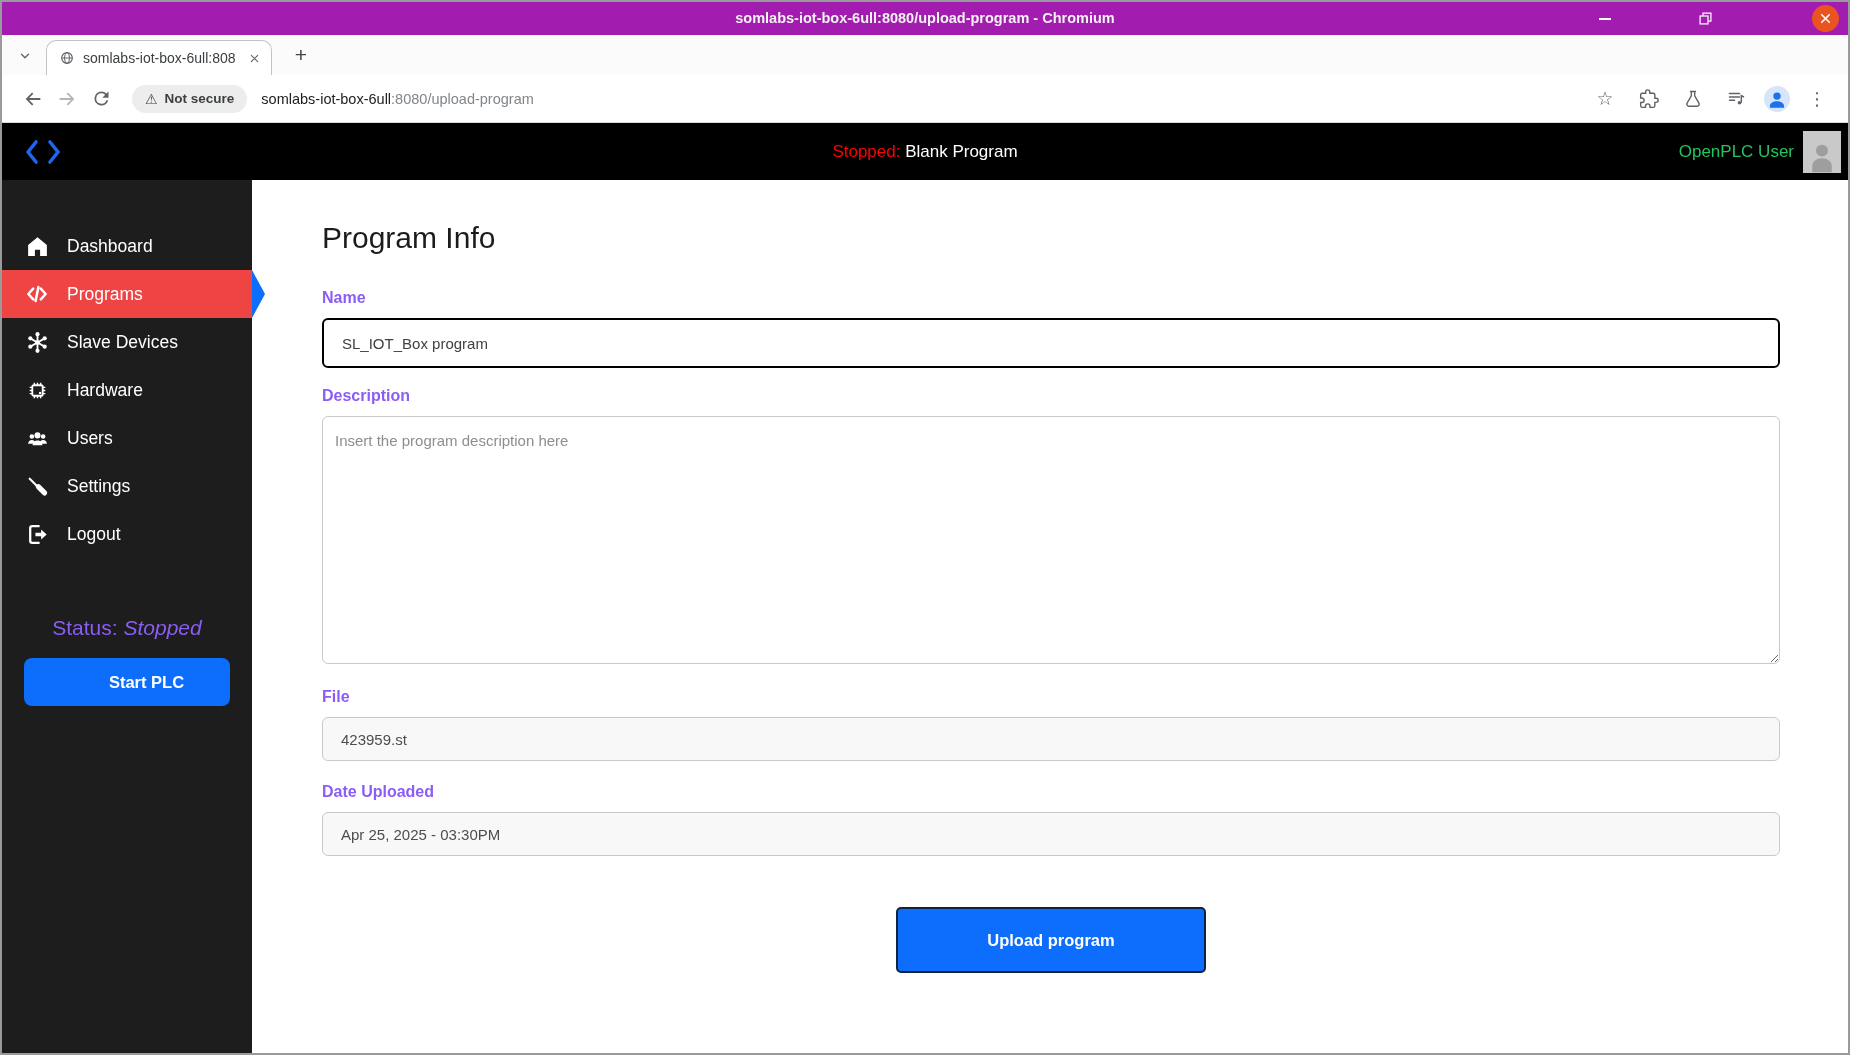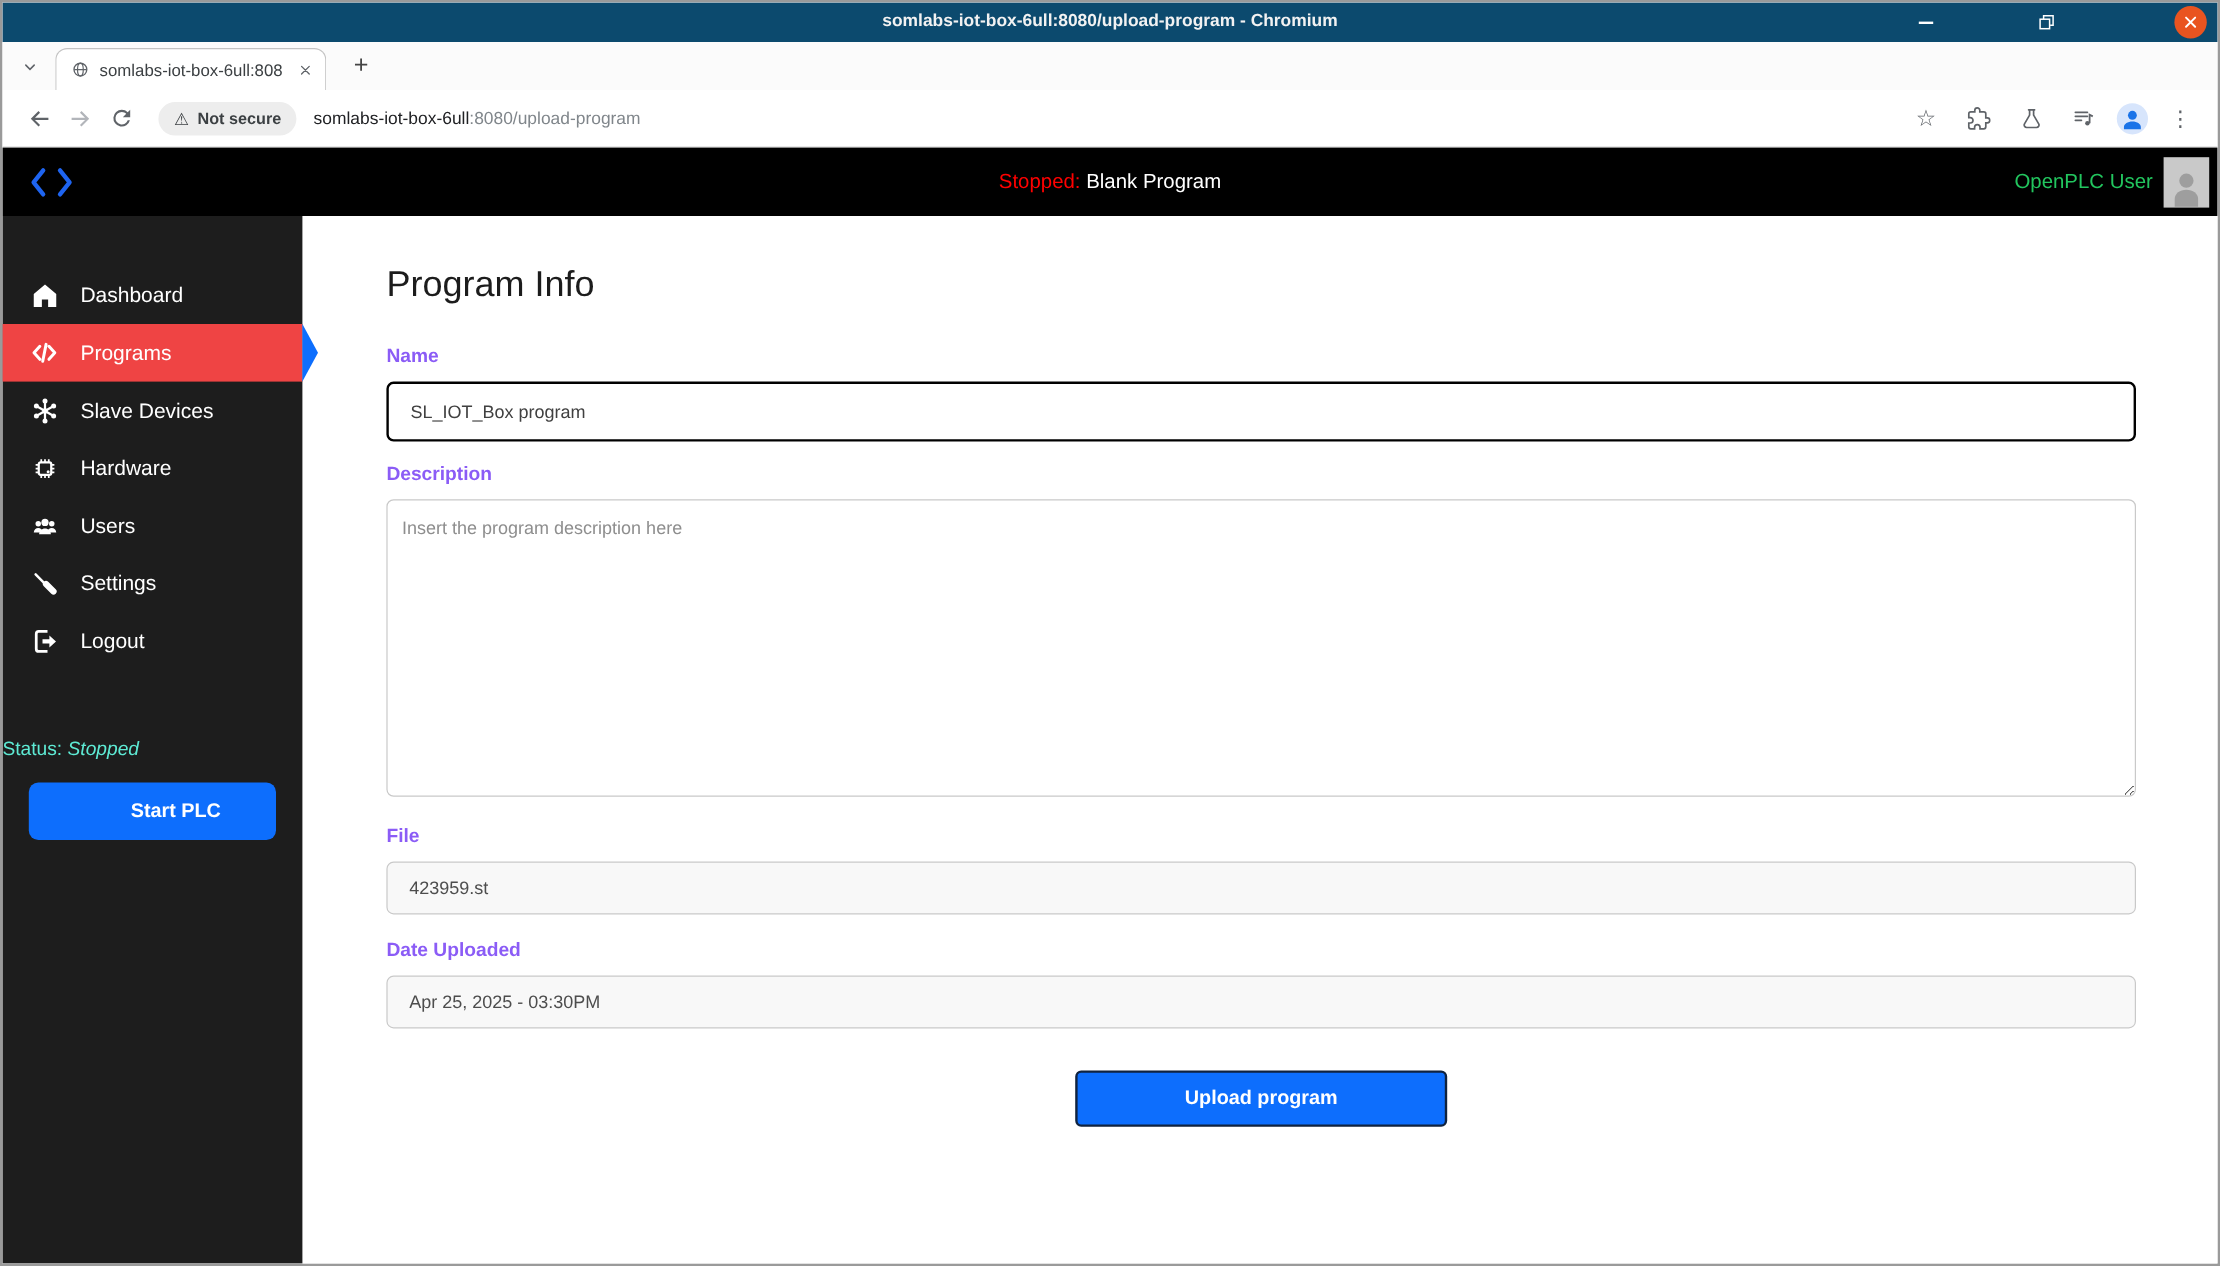--- a/index.html
+++ b/index.html
@@ -1,21 +1,21 @@
 <!DOCTYPE html>
 <html><head>
 <meta charset="utf-8">
 <style>
   * { margin:0; padding:0; box-sizing:border-box; }
   body { font-family:"Liberation Sans", sans-serif; background:#555; }
   .window { position:relative; width:1850px; height:1055px; background:#fff;
             border:2px solid #9a9a9a; display:flex; flex-direction:column; overflow:hidden; }
 
   
-  .titlebar { height:33px; background:#0c4a6e; position:relative; flex:0 0 auto; }
+  .titlebar { height:33px; background:#a21caf; position:relative; flex:0 0 auto; }
   .titlebar .title { position:absolute; left:0; right:0; top:0; height:33px; line-height:33px;
                      text-align:center; color:#f2f2f2; font-size:14.5px; font-weight:bold; }
   .win-btn { position:absolute; top:0; height:33px; display:flex; align-items:center; justify-content:center; width:30px; cursor:default; }
   .btn-min { right:228px; }
   .btn-min .bar { width:12px; height:2px; background:#fff; }
   .btn-restore { right:128px; }
   .btn-close { right:6px; width:33px; }
   .close-circle { width:27px; height:27px; border-radius:50%; background:#e95420;
                   display:flex; align-items:center; justify-content:center; }
 
@@ -58,38 +58,38 @@
 
   
   .appbody { flex:1; display:flex; min-height:0; }
   .sidebar { width:250px; background:#1d1d1d; flex:0 0 auto; padding-top:42px; position:relative; z-index:2; }
   .nav-item { position:relative; height:48px; display:flex; align-items:center; gap:15px; padding-left:20px;
               color:#fff; font-size:17.5px; cursor:pointer; }
   .nav-item .ico { width:30px; display:flex; justify-content:center; }
   .nav-item.active { background:#ef4444; }
   .nav-item.active::after { content:''; position:absolute; right:-13px; top:50%; transform:translateY(-50%);
               border-top:24px solid transparent; border-bottom:24px solid transparent; border-left:13px solid #0d6efd; }
-  .plc-status { margin-top:58px; text-align:left; color:#5eead4; font-size:16px; }
+  .plc-status { margin-top:58px; text-align:center; color:#8b5cf6; font-size:21px; }
   .plc-status .st-val { font-style:italic; }
   .start-btn { display:block; margin:18px auto 0; width:206px; height:48px; background:#0d6efd; color:#fff;
                border:none; border-radius:8px; font-size:16.5px; font-weight:bold; font-family:inherit; cursor:pointer;padding-left:39px; }
 
   main { flex:1; background:#fff; padding:41px 68px 0 70px; overflow:hidden; }
   .page-title { font-size:30px; font-weight:400; color:#1c1c1c; }
   .fld-label { display:block; font-size:16px; font-weight:bold; color:#8b5cf6; margin-top:34px; margin-bottom:11px; }
   .txt-input { width:100%; height:50px; border:2px solid #000; border-radius:6px; padding:0 18px;
                font-size:15px; color:#404040; font-family:inherit; }
   .txt-area { width:100%; height:248px; border:1px solid #c9c9c9; border-radius:6px; padding:15px 12px;
               font-size:15px; color:#212529; font-family:inherit; resize:vertical; }
   .txt-area::placeholder { color:#8e8e8e; }
   .ro-input { width:100%; height:44px; background:#f8f8f8; border:1px solid #c9c9c9; border-radius:6px;
               padding:0 18px; font-size:15px; color:#4d4d4d; font-family:inherit; }
   .upload-row { display:flex; justify-content:center; margin-top:35px; }
-  .upload-btn { width:310px; height:47px; background:#0d6efd; color:#fff; border:2px solid #10233f;
-                border-radius:5px; font-size:16.5px; font-weight:bold; font-family:inherit; cursor:pointer; }
+  .upload-btn { width:310px; height:66px; background:#0d6efd; color:#fff; border:2px solid #10233f;
+                border-radius:5px; font-size:16.5px; font-weight:bold; font-family:inherit; cursor:pointer;margin-top:16px; }
 </style>
 </head>
 <body>
 
 <div class="window">
 
   <div class="titlebar">
     <div class="title">somlabs-iot-box-6ull:8080/upload-program - Chromium</div>
     <div class="win-btn btn-min">
         <div class="bar"></div>

